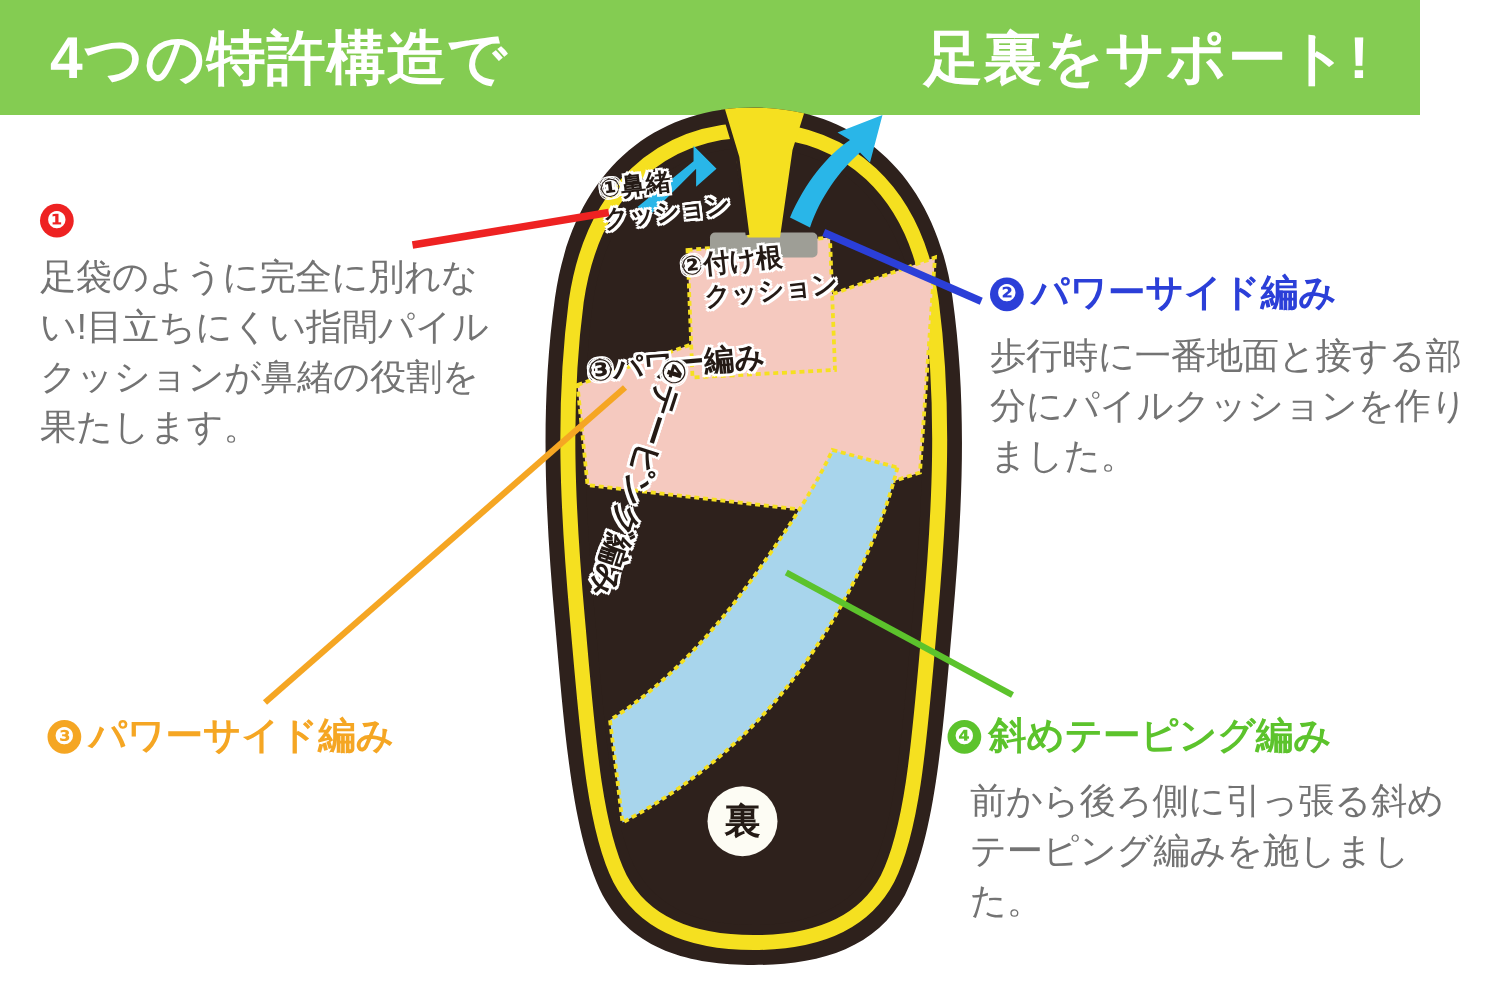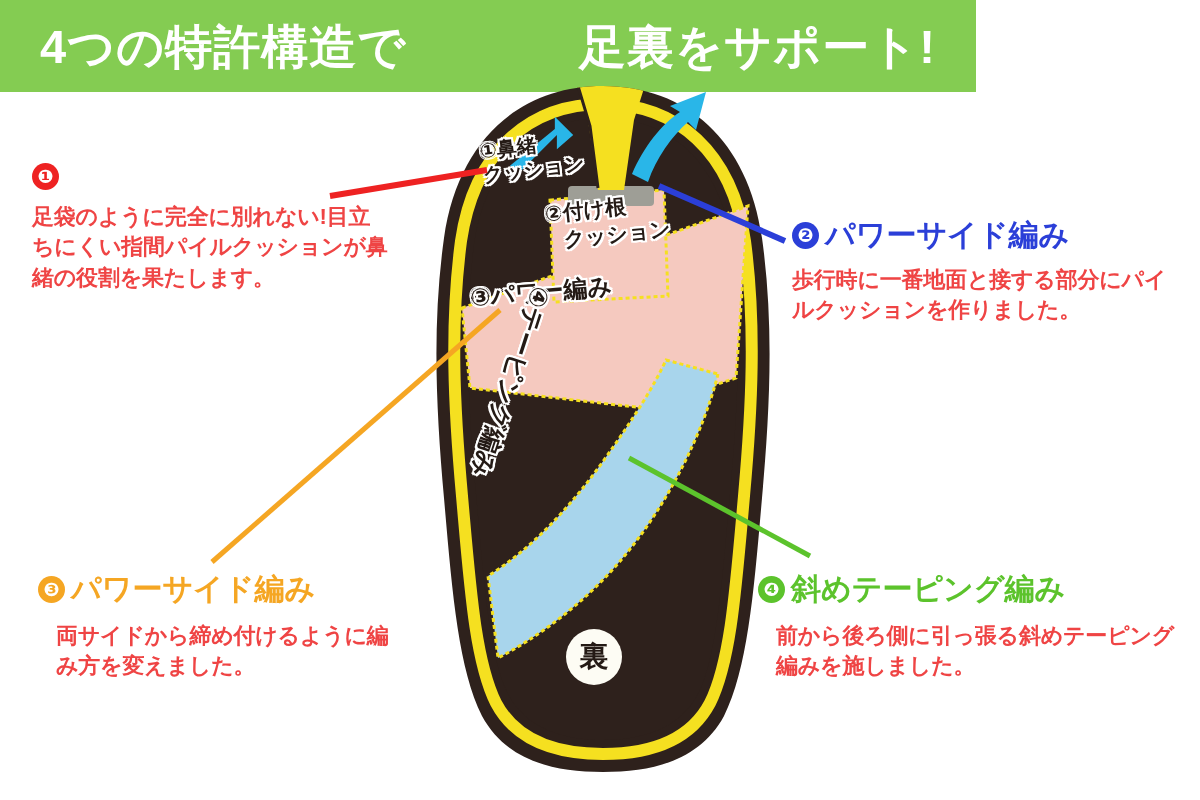--- a/index.html
+++ b/index.html
@@ -8,21 +8,21 @@
     width:1200px;height:800px;
     background:#ffffff;
     font-family:"Liberation Sans","DejaVu Sans",sans-serif;
     overflow:hidden;
     position:relative;
   }
   #stage{position:relative;width:1200px;height:800px;overflow:hidden;background:#fff;}
 
   
   .banner{
-    position:absolute;left:0;top:0;width:976px;height:92px;
+    position:absolute;left:0;top:0;width:1136px;height:92px;
     background:#84cc52;
   }
   .banner-title{
     position:absolute;top:50%;transform:translateY(-50%);
     color:#ffffff;
     font-size:47px;
     font-weight:bold;
     letter-spacing:1px;
     white-space:nowrap;
     line-height:1;
@@ -41,23 +41,22 @@
   }
   .num-badge{
     display:inline-flex;align-items:center;justify-content:center;
     width:27px;height:27px;border-radius:50%;
     color:#ffffff;font-size:19px;font-weight:bold;line-height:1;
     flex:0 0 auto;margin-right:4px;
     font-family:"DejaVu Sans",sans-serif;
   }
   .callout-body{
     margin-top:12px;
-    font-size:22px;line-height:1.38;color:#ef4444;
+    font-size:29px;line-height:1.38;color:#737373;
     letter-spacing:-0.2px;
-    font-weight:bold;
   }
 
   #callout-1{left:32px;top:163px;width:360px;}
   #callout-2{left:792px;top:218px;width:390px;}
   #callout-3{left:38px;top:572px;width:365px;}
   #callout-4{left:758px;top:572px;width:420px;}
   #callout-3 .callout-body,#callout-4 .callout-body{margin-left:18px;margin-top:14px;}
   #callout-4 .callout-body{}
 
   .c-red{color:#ee2222;}
@@ -223,21 +222,20 @@
       <span>パワーサイド編み</span>
     </div>
     <div class="callout-body">歩行時に一番地面と接する部分にパイルクッションを作りました。</div>
   </div>
 
   <div class="callout" id="callout-3">
     <div class="callout-title c-orange">
       <span class="num-badge b-orange">❸</span>
       <span>パワーサイド編み</span>
     </div>
-    <div class="callout-body">両サイドから締め付けるように編み方を変えました。</div>
   </div>
 
   <div class="callout" id="callout-4">
     <div class="callout-title c-green">
       <span class="num-badge b-green">❹</span>
       <span>斜めテーピング編み</span>
     </div>
     <div class="callout-body">前から後ろ側に引っ張る斜めテーピング編みを施しました。</div>
   </div>
 

